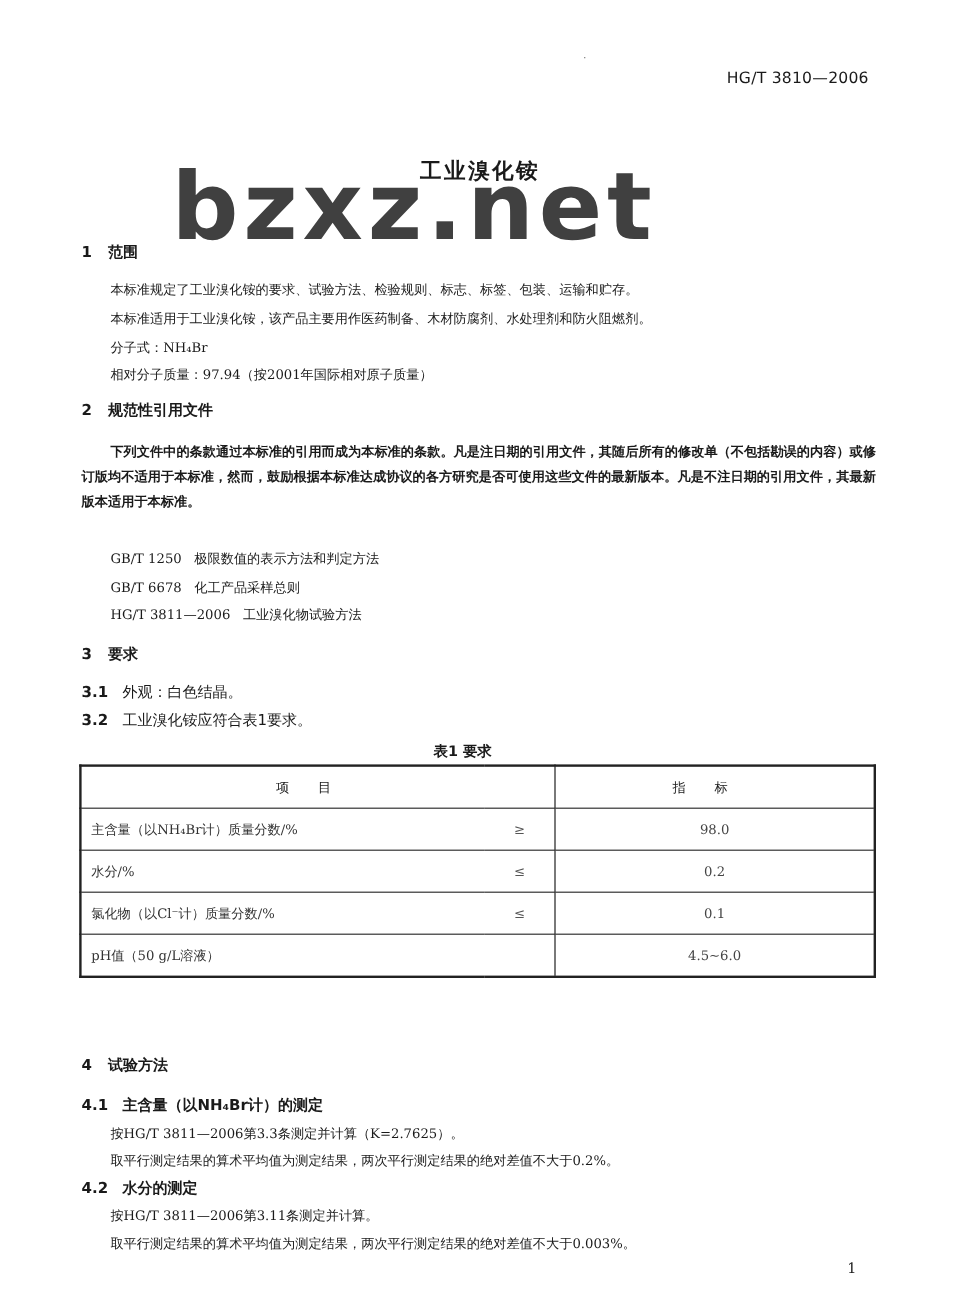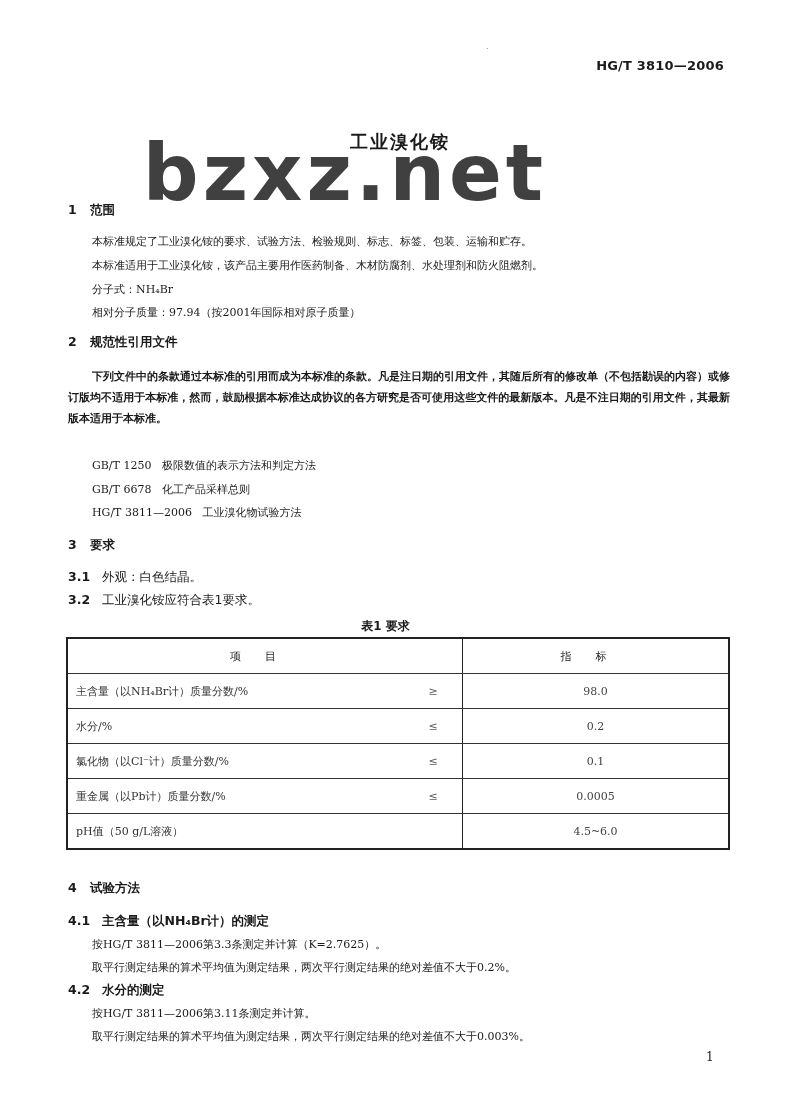--- a/index.html
+++ b/index.html
@@ -1,21 +1,21 @@
 <!DOCTYPE html>
 <html><head>
 <meta charset="utf-8">
 <style>
   html, body { margin: 0; padding: 0; }
   body {
     width: 800px; height: 1094px; background: #ffffff; position: relative; overflow: hidden;
     font-family: "DejaVu Serif", "Liberation Serif", serif; color: #1a1a1a;
   }
   .abs { position: absolute; }
-  .std-code { right: 76px; top: 58px; font-family: "DejaVu Sans", sans-serif; font-weight: bold; font-size: 13px; letter-spacing: 0.2px; margin-left: 45px; }
+  .std-code { right: 76px; top: 58px; font-family: "DejaVu Sans", sans-serif; font-weight: normal; font-size: 13px; letter-spacing: 0.2px; margin-left: 45px; }
   .dot-mark { left: 486px; top: 44px; font-size: 8px; color: #666; }
   .title { left: 0; width: 800px; top: 130px; text-align: center; font-family: "DejaVu Sans", sans-serif; font-weight: bold; font-size: 18px; letter-spacing: 2px; z-index: 2; }
   .watermark { left: 0; width: 648px; top: 128px; text-align: center; font-family: "DejaVu Sans", sans-serif; font-weight: bold; font-size: 78px; color: #404040; letter-spacing: 4px; z-index: 1; margin-left: 21px; }
   .h1 { left: 68px; font-family: "DejaVu Sans", sans-serif; font-weight: bold; font-size: 12.5px; }
   .h1 .num { display: inline-block; width: 22px; }
   .p { font-size: 11px; line-height: 20px; white-space: nowrap; }
   .indent { left: 92px; }
   .full { left: 68px; width: 662px; white-space: normal; text-indent: 24px; text-align: justify; line-height: 21px; font-weight: bold; }
   .h2 { left: 68px; font-family: "DejaVu Sans", sans-serif; font-size: 12.5px; }
   .h2 .num { display: inline-block; width: 34px; font-weight: bold; }
@@ -88,25 +88,20 @@
     <td class="c-item">水分/%</td>
     <td class="c-sym">≤</td>
     <td class="c-val">0.2</td>
   </tr>
   <tr>
     <td class="c-item">氯化物（以Cl⁻计）质量分数/%</td>
     <td class="c-sym">≤</td>
     <td class="c-val">0.1</td>
   </tr>
   <tr>
-    <td class="c-item">重金属（以Pb计）质量分数/%</td>
-    <td class="c-sym">≤</td>
-    <td class="c-val">0.0005</td>
-  </tr>
-  <tr>
     <td class="c-item">pH值（50 g/L溶液）</td>
     <td class="c-sym"></td>
     <td class="c-val">4.5~6.0</td>
   </tr>
 </tbody>
   </table>
 
 <div class="abs h1" style="top:880px;">
   <span class="num">4</span><span>试验方法</span>
 </div>

